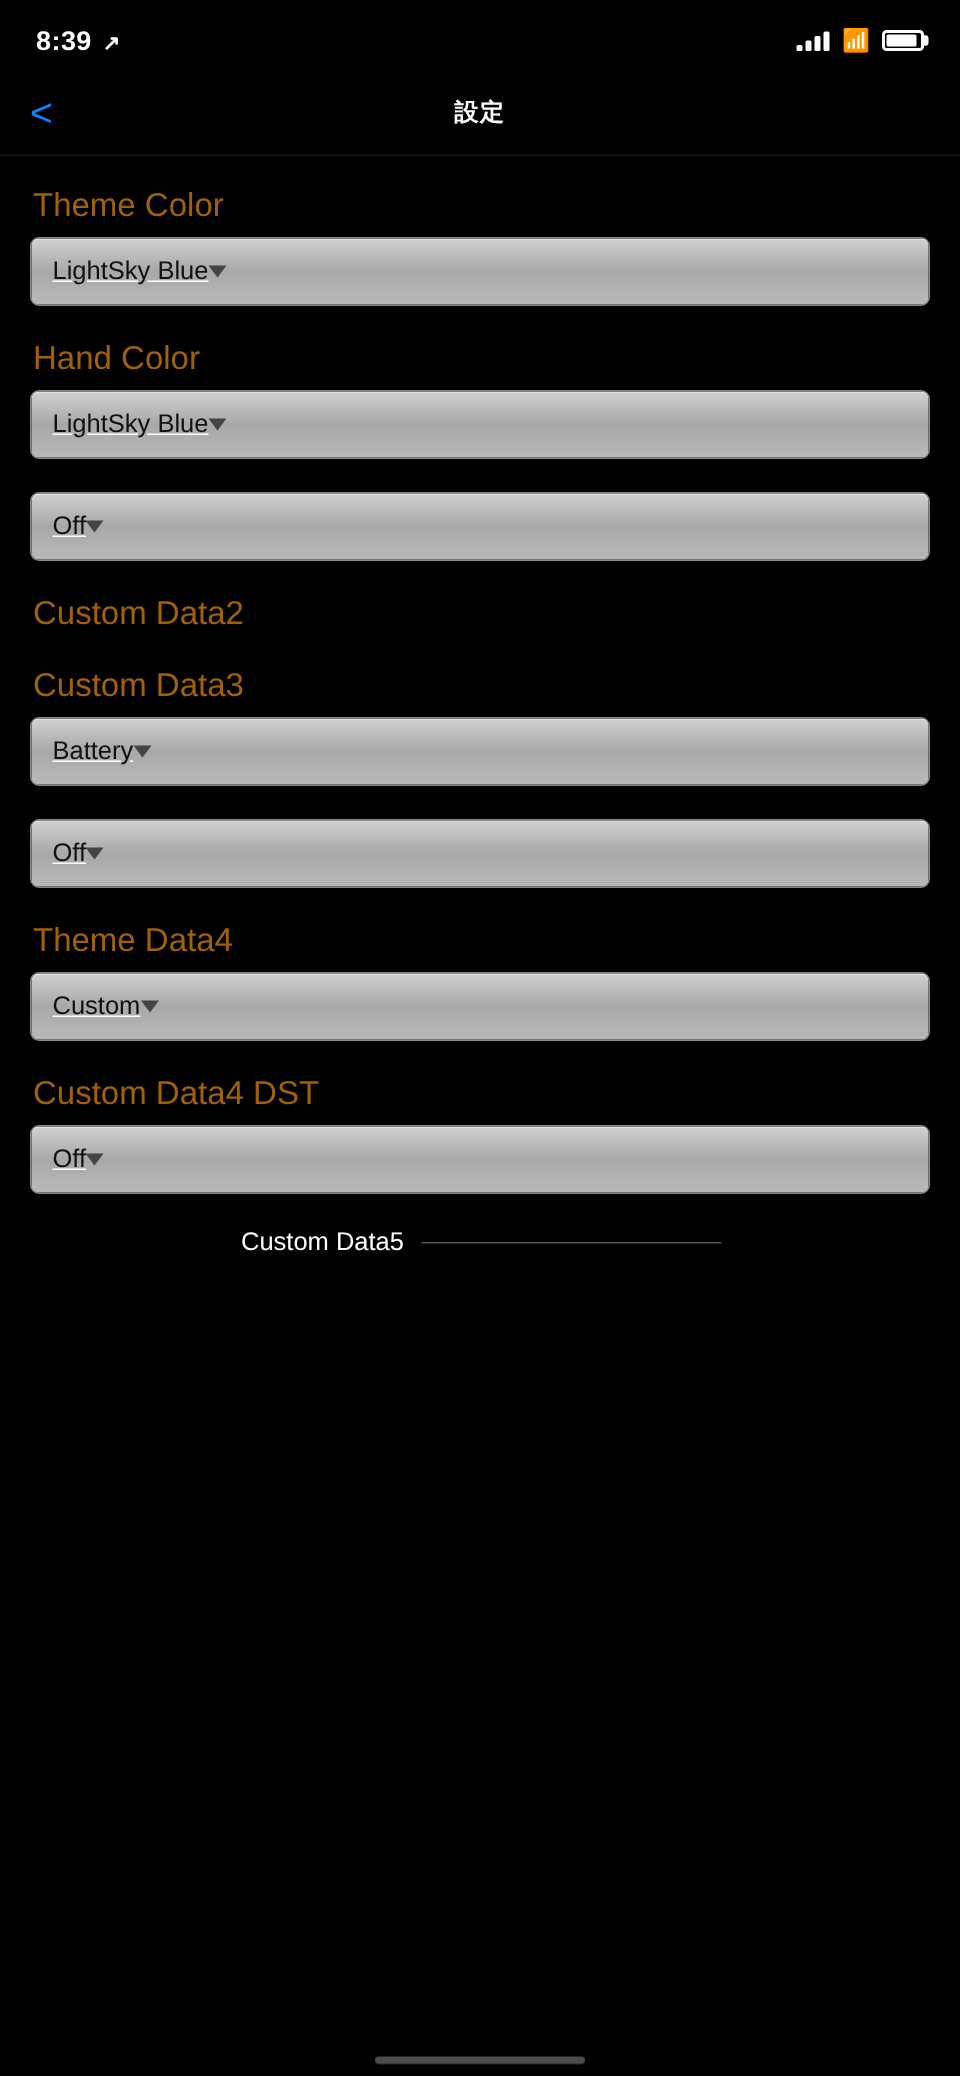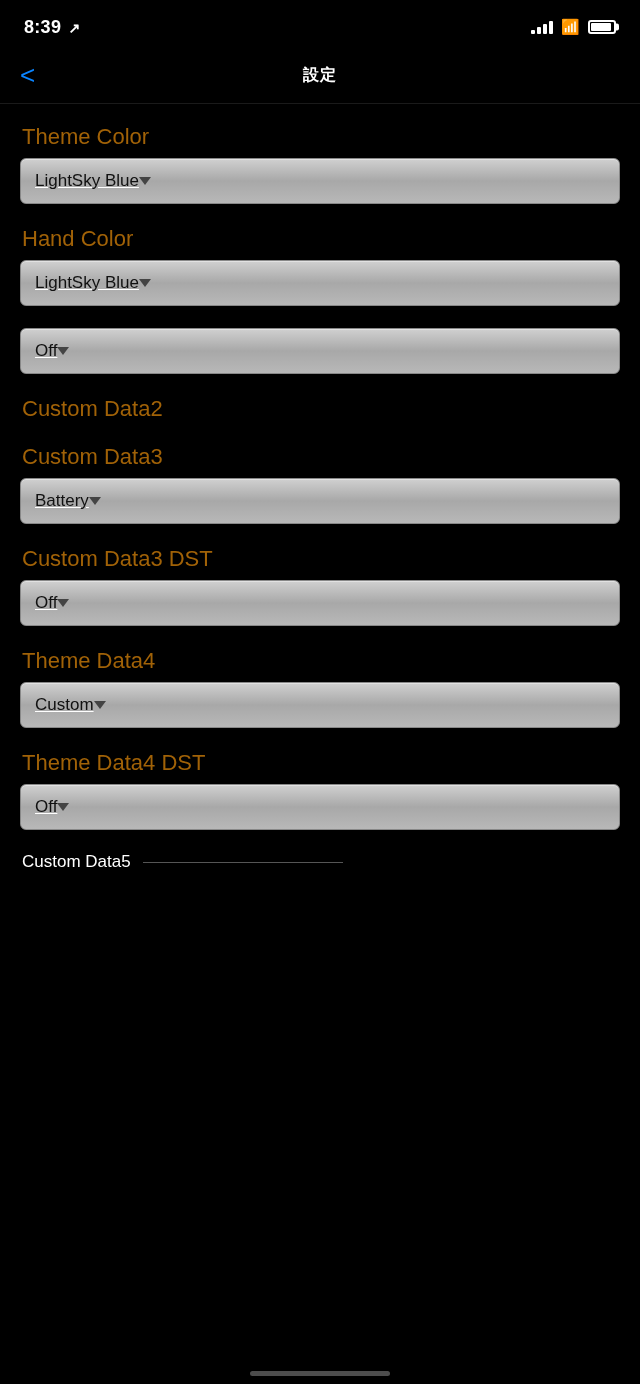--- a/index.html
+++ b/index.html
@@ -169,20 +169,21 @@
 
     .custom-data5-label {
       font-size: 17px;
       font-weight: 400;
       color: #fff;
       margin-bottom: 0;
       padding-left: 2px;
       display: flex;
       align-items: center;
       gap: 12px;
+      justify-content: center;
     }
 
     .custom-data5-line {
       flex: 1;
       height: 1px;
       background: #555;
       max-width: 200px;
     }
   </style>
 </head>
@@ -248,37 +249,36 @@
 
   <div class="setting-group">
     <div class="setting-label">Custom Data3</div>
     <div class="dropdown">
       <span class="dropdown-value">Battery</span>
       <div class="dropdown-arrow"></div>
     </div>
   </div>
 
   <div class="setting-group">
-    <div class="setting-label">Custom Data3 DST</div>
     <div class="dropdown">
       <span class="dropdown-value">Off</span>
       <div class="dropdown-arrow"></div>
     </div>
   </div>
 
   <div class="setting-group">
     <div class="setting-label">Theme Data4</div>
     <div class="dropdown">
       <span class="dropdown-value">Custom</span>
       <div class="dropdown-arrow"></div>
     </div>
   </div>
 
   <div class="setting-group">
-    <div class="setting-label">Theme Data4 DST</div>
+    <div class="setting-label">Custom Data4 DST</div>
     <div class="dropdown">
       <span class="dropdown-value">Off</span>
       <div class="dropdown-arrow"></div>
     </div>
   </div>
 
   <div class="setting-group">
     <div class="custom-data5-label">
       <span>Custom Data5</span>
       <div class="custom-data5-line"></div>

